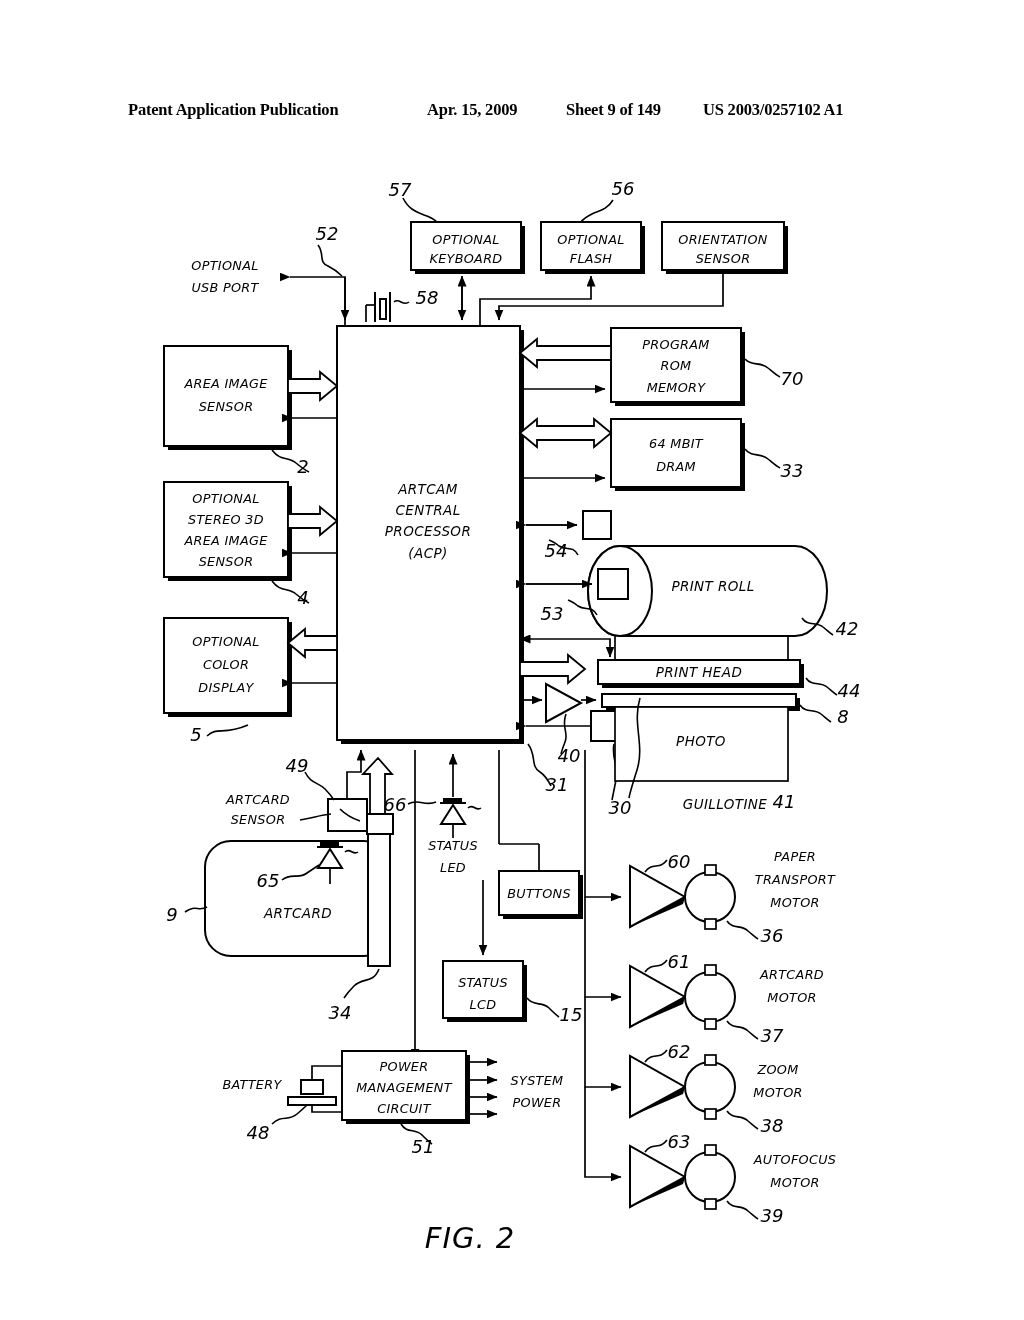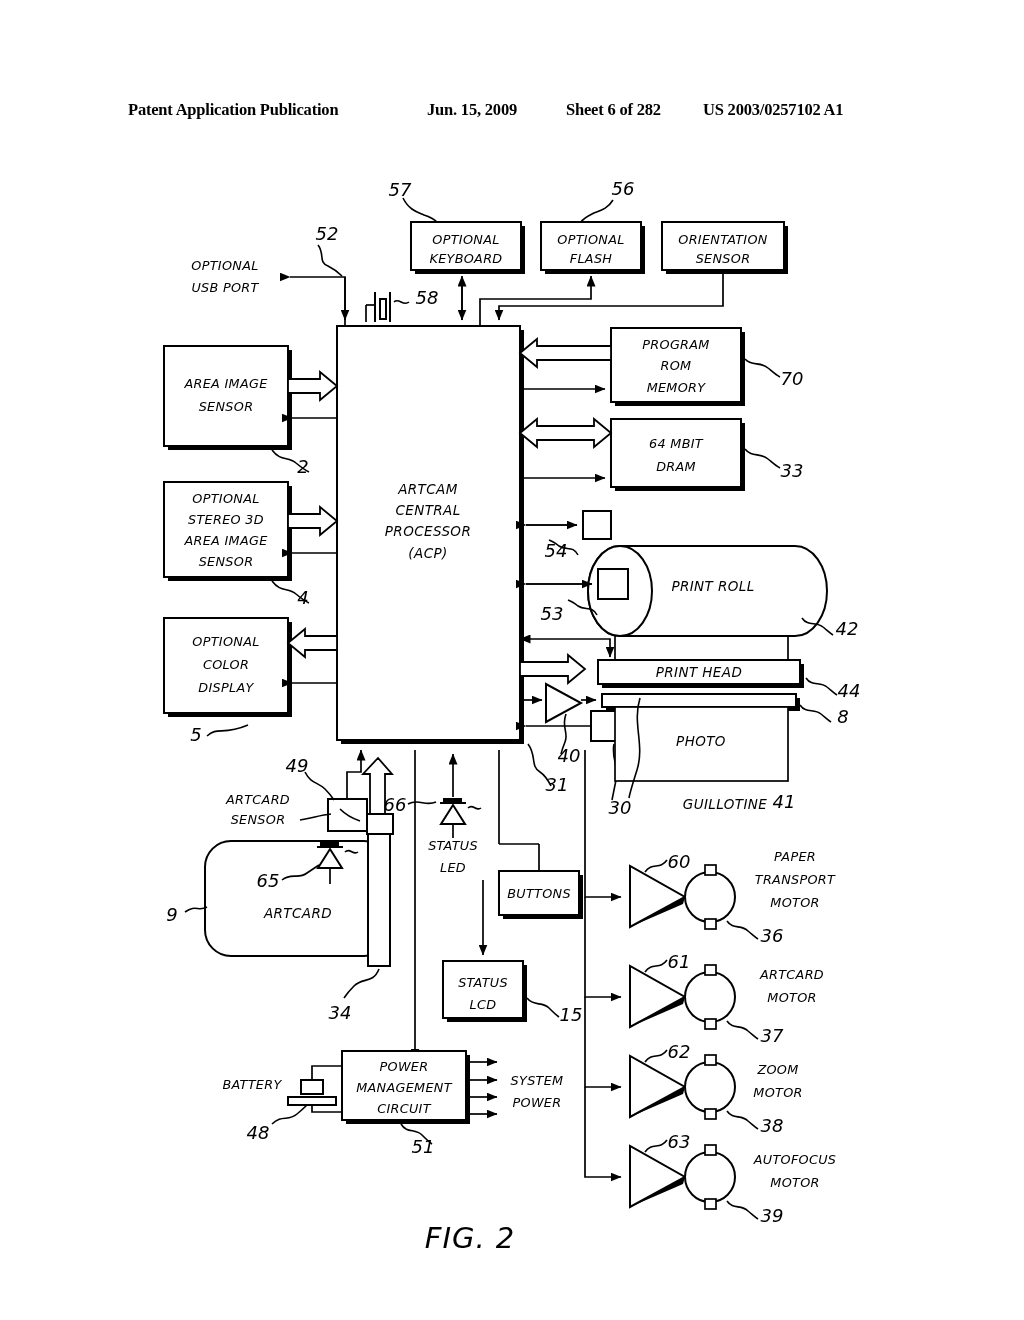--- a/index.html
+++ b/index.html
@@ -32,22 +32,22 @@
   .solid{fill:#000;stroke:none;}
   .lead{stroke:#000;stroke-width:1.6;fill:none;}
 </style>
 </head>
 <body>
 
 <div id="sheet">
 
   <div class="hdr">
     <span class="h1">Patent Application Publication</span>
-    <span class="h2">Jun. 15, 2009</span>
-    <span class="h3">Sheet 6 of 282</span>
+    <span class="h2">Apr. 15, 2009</span>
+    <span class="h3">Sheet 9 of 149</span>
     <span class="h4">US 2003/0257102 A1</span>
   </div>
 
   <svg class="diagram" viewBox="0 0 1024 1320">
     <defs>
       <marker id="ah" markerWidth="11" markerHeight="9" refX="10.5" refY="4.5" orient="auto" markerUnits="userSpaceOnUse">
         <path d="M0,0 L11,4.5 L0,9 Z" fill="#000"></path>
       </marker>
       <marker id="ahL" markerWidth="11" markerHeight="9" refX="0.5" refY="4.5" orient="auto" markerUnits="userSpaceOnUse">
         <path d="M11,0 L0,4.5 L11,9 Z" fill="#000"></path>

